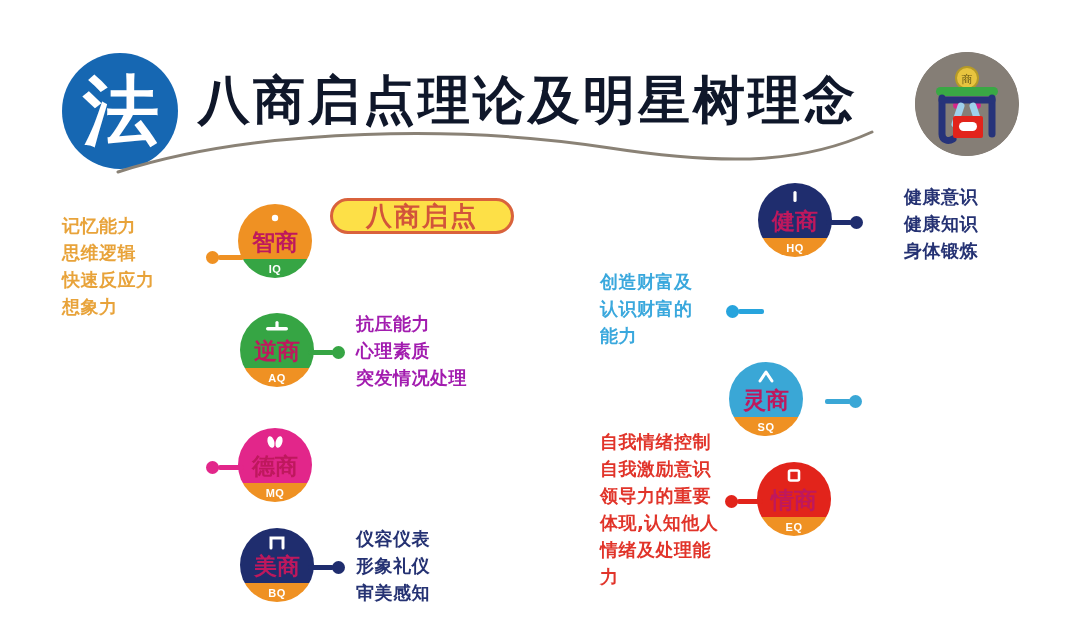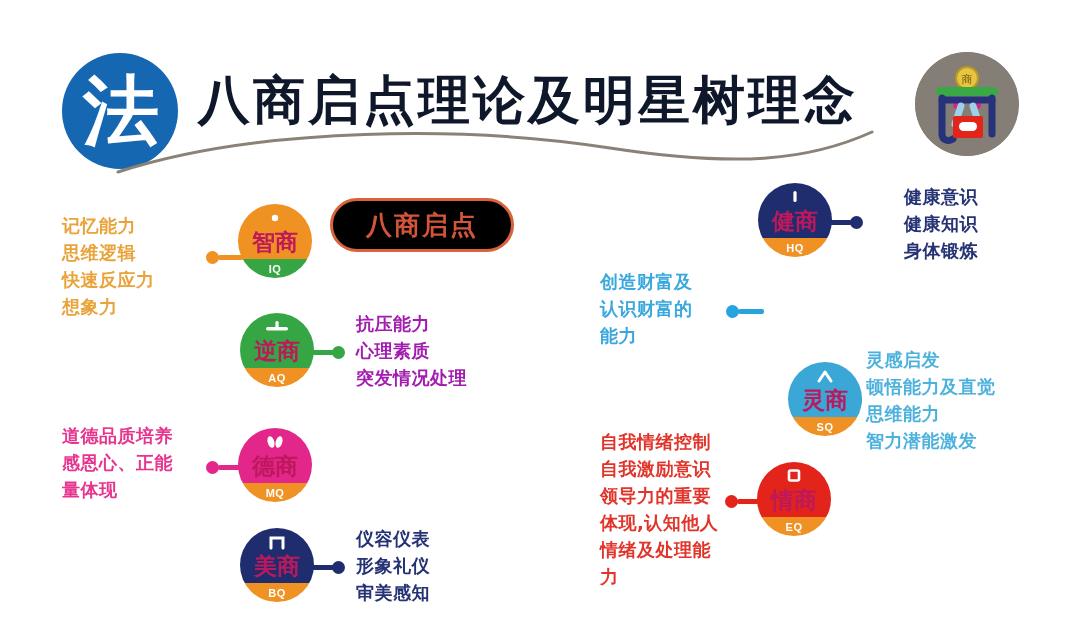--- a/index.html
+++ b/index.html
@@ -138,28 +138,28 @@
     line-height: 27px;
     white-space: pre;
     font-family: "DejaVu Sans", "Liberation Sans", sans-serif;
     letter-spacing: 0.5px;
   }
 
   
   .center-pill {
     position: absolute;
     left: 330px; top: 198px;
-    width: 184px; height: 54px;
+    width: 184px; height: 36px;
     border: 3px solid #d9623c;
     border-radius: 27px;
     display: flex;
     align-items: center;
     justify-content: center;
     box-sizing: border-box;
-    background: #000000;
+    background: #fde047;
   }
   .center-pill span {
     color: #d2543a;
     font-size: 26px;
     font-weight: bold;
     letter-spacing: 2px;
     font-family: "DejaVu Sans", "Liberation Sans", sans-serif;
   }
 </style>
 </head>
@@ -257,23 +257,20 @@
         <ellipse cx="19" cy="8" rx="3.3" ry="6" fill="#ffffff" transform="rotate(16 19 8)"></ellipse>
       </svg>
     </div>
     <div class="node-cn">德商</div>
     <div class="node-en">MQ</div>
   </div>
   <div class="connector" style="left:206px; top:460px; width:38px; height:15px;">
     <div class="bar" style="left:12px; width:26px; background:#e2268a;"></div>
     <div class="dot" style="left:0px; background:#e2268a;"></div>
   </div>
-  <div class="txt" style="left:62px; top:422px; color:#e7348f;"><span>道德品质培养</span>
-<span>感恩心、正能</span>
-<span>量体现</span></div>
 
   <div class="node" style="left:240px; top:528px;">
     <div class="top-half" style="background:#1f2d6e;"></div>
     <div class="bot-half" style="background:#ef9123;"></div>
     <div class="node-glyph">
       <svg width="22" height="16" viewBox="0 0 22 16">
         <path d="M 5 14 L 5 4 L 17 4 L 17 14" fill="none" stroke="#ffffff" stroke-width="3" stroke-linecap="round"></path>
       </svg>
     </div>
     <div class="node-cn">美商</div>
@@ -307,39 +304,35 @@
 <span>身体锻炼</span></div>
 
   <div class="connector" style="left:726px; top:304px; width:38px; height:15px;">
     <div class="bar" style="left:12px; width:26px; background:#27a4dd;"></div>
     <div class="dot" style="left:0px; background:#27a4dd;"></div>
   </div>
   <div class="txt" style="left:600px; top:268px; color:#3aa8dd;"><span>创造财富及</span>
 <span>认识财富的</span>
 <span>能力</span></div>
 
-  <div class="node" style="left:788px; top:362px;">
+  <div class="node" style="left:729px; top:362px;">
     <div class="top-half" style="background:#3aa7d6;"></div>
     <div class="bot-half" style="background:#ef9123;"></div>
     <div class="node-glyph">
       <svg width="22" height="16" viewBox="0 0 22 16">
         <path d="M 5 13 L 11 4 L 17 13" fill="none" stroke="#ffffff" stroke-width="3" stroke-linecap="round" stroke-linejoin="round"></path>
       </svg>
     </div>
     <div class="node-cn">灵商</div>
     <div class="node-en">SQ</div>
   </div>
   <div class="connector" style="left:825px; top:394px; width:40px; height:15px;">
     <div class="bar" style="left:0px; width:26px; background:#3aa7d6;"></div>
     <div class="dot" style="left:24px; background:#3aa7d6;"></div>
   </div>
-  <div class="txt" style="left:866px; top:346px; color:#4cb2dd;"><span>灵感启发</span>
-<span>顿悟能力及直觉</span>
-<span>思维能力</span>
-<span>智力潜能激发</span></div>
 
   <div class="node" style="left:757px; top:462px;">
     <div class="top-half" style="background:#e2241b;"></div>
     <div class="bot-half" style="background:#ef9123;"></div>
     <div class="node-glyph">
       <svg width="18" height="16" viewBox="0 0 18 16">
         <rect x="4" y="2.5" width="10" height="10" rx="1.5" fill="none" stroke="#ffffff" stroke-width="2.6"></rect>
       </svg>
     </div>
     <div class="node-cn">情商</div>

